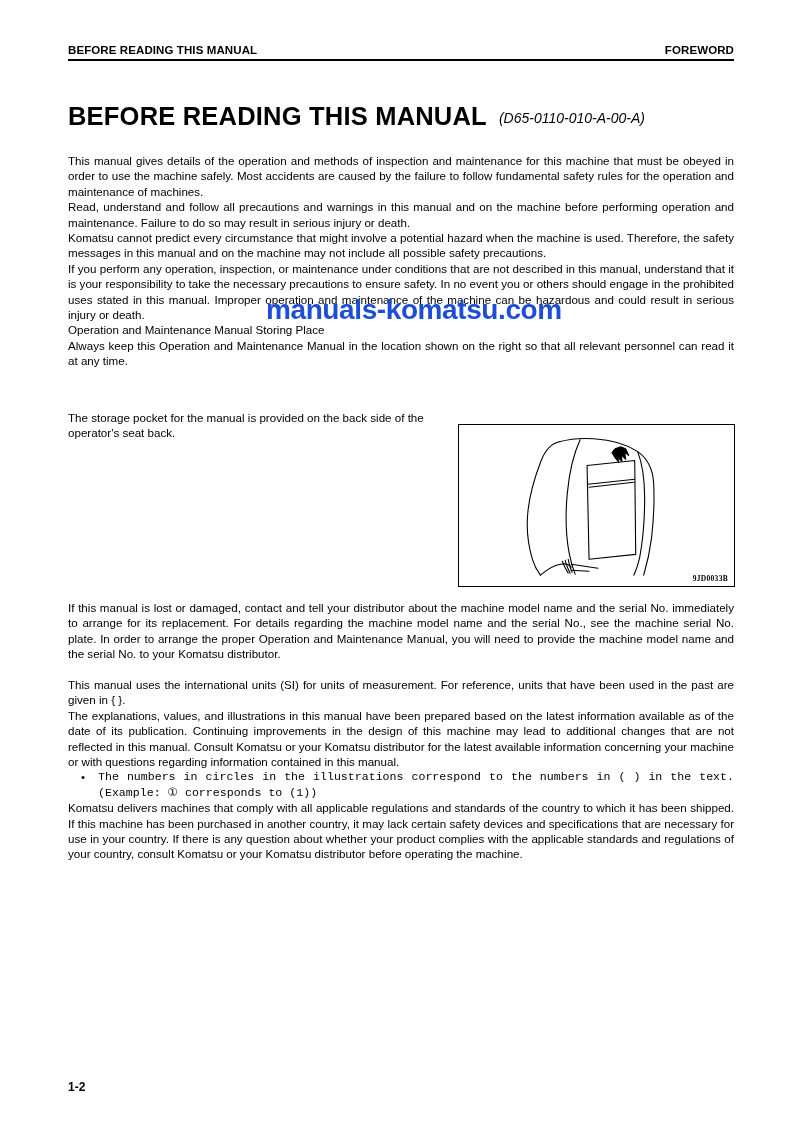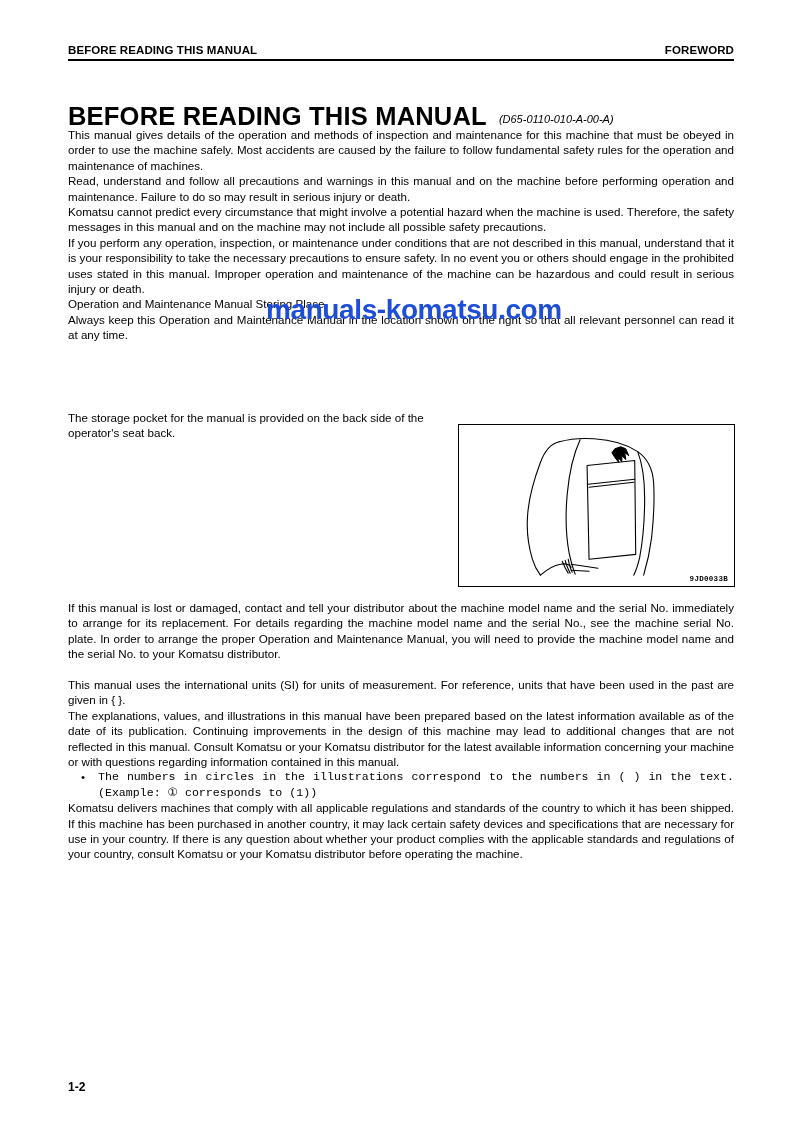--- a/index.html
+++ b/index.html
@@ -47,21 +47,21 @@
     display: flex;
     align-items: baseline;
   }
   .doc-title {
     font-size: 25.5px;
     font-weight: bold;
     letter-spacing: 0.2px;
     white-space: nowrap;
   }
   .doc-code {
-    font-size: 11px;
+    font-size: 14px;
     font-style: italic;
     margin-left: 12px;
     position: relative;
     top: -2px;
     white-space: nowrap;
   }
 
   
   .body-block {
     position: absolute;
@@ -125,21 +125,21 @@
     width: 100%;
     height: 100%;
   }
   .figure-code {
     position: absolute;
     right: 6px;
     bottom: 3px;
     font-size: 7.5px;
     font-weight: bold;
     letter-spacing: 0.3px;
-    font-family: Liberation Mono, monospace;
+    font-family: Liberation Serif, serif;
   }
 
   
   .page-number {
     position: absolute;
     left: 55px;
     top: 1076px;
     font-size: 12px;
     font-weight: bold;
   }
@@ -152,21 +152,21 @@
   <div class="running-head">
     <span class="rh-left">BEFORE READING THIS MANUAL</span>
     <span class="rh-right">FOREWORD</span>
   </div>
 
   <div class="title-row">
     <span class="doc-title">BEFORE READING THIS MANUAL</span>
     <span class="doc-code">(D65-0110-010-A-00-A)</span>
   </div>
 
-  <div class="body-block" style="top:123px;">
+  <div class="body-block" style="top:149px;">
     <p>This manual gives details of the operation and methods of inspection and maintenance for this machine that must be obeyed in order to use the machine safely. Most accidents are caused by the failure to follow fundamental safety rules for the operation and maintenance of machines.</p>
     <p>Read, understand and follow all precautions and warnings in this manual and on the machine before performing operation and maintenance. Failure to do so may result in serious injury or death.</p>
     <p>Komatsu cannot predict every circumstance that might involve a potential hazard when the machine is used. Therefore, the safety messages in this manual and on the machine may not include all possible safety precautions.</p>
     <p>If you perform any operation, inspection, or maintenance under conditions that are not described in this manual, understand that it is your responsibility to take the necessary precautions to ensure safety. In no event you or others should engage in the prohibited uses stated in this manual. Improper operation and maintenance of the machine can be hazardous and could result in serious injury or death.</p>
     <p>Operation and Maintenance Manual Storing Place</p>
     <p>Always keep this Operation and Maintenance Manual in the location shown on the right so that all relevant personnel can read it at any time.</p>
   </div>
 
   <div class="watermark">manuals-komatsu.com</div>
 

